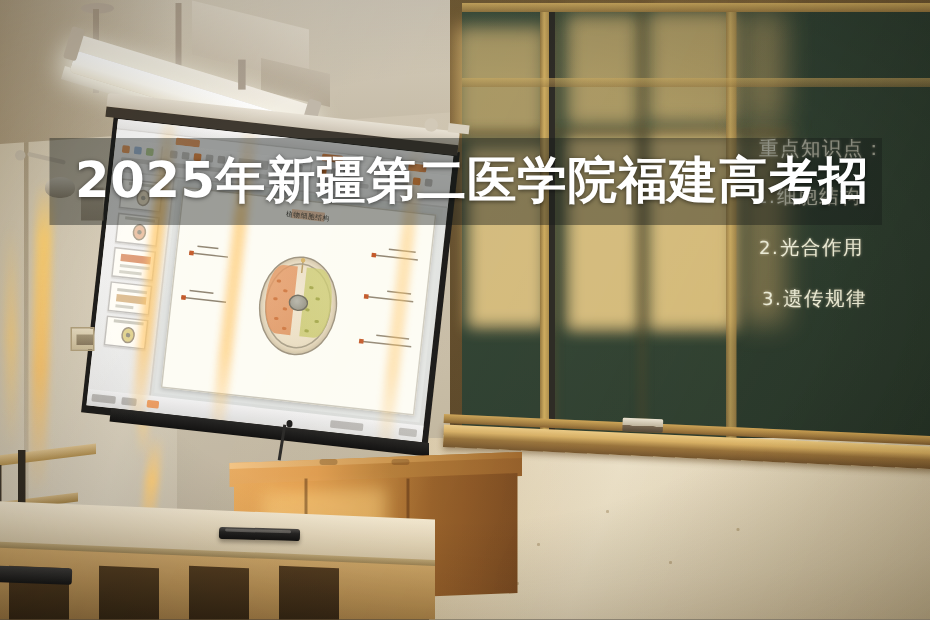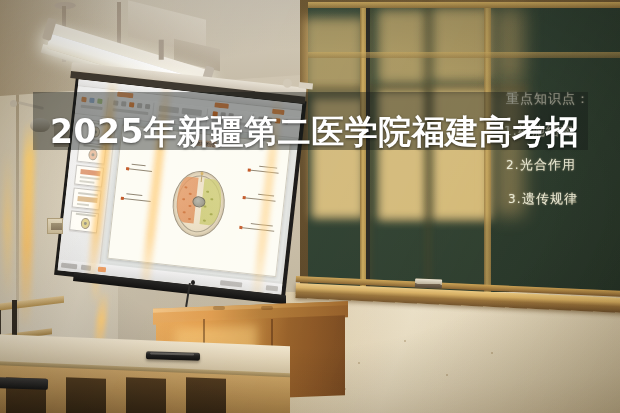--- a/index.html
+++ b/index.html
@@ -239,21 +239,21 @@
   
   .grade{position:absolute;inset:0;z-index:20;pointer-events:none;
      background:linear-gradient(115deg,rgba(255,196,110,.20) 0%,rgba(255,205,130,.05) 30%,rgba(255,186,92,.10) 62%,rgba(150,110,50,.24) 100%);
      mix-blend-mode:overlay;}
   .vignette{position:absolute;inset:0;z-index:21;pointer-events:none;
      background:radial-gradient(ellipse 85% 80% at 50% 48%, rgba(0,0,0,0) 45%, rgba(0,0,0,.30) 100%);}
 
   
   .overlay-band{position:absolute;left:33px;top:92px;width:555px;height:58px;z-index:30;
      background:rgba(22,26,24,.42);}
-  .overlay-title{position:absolute;left:50px;top:108px;z-index:31;
+  .overlay-title{position:absolute;left:50px;top:96px;z-index:31;
      font-family:"DejaVu Sans","Liberation Sans",sans-serif;
      font-weight:700;font-size:33px;line-height:48px;color:#ffffff;white-space:nowrap;
      letter-spacing:.5px;text-shadow:0 1px 3px rgba(0,0,0,.55);}
 </style>
 </head>
 <body>
 
 <div id="stage">
 
   <div class="room-base"></div>

